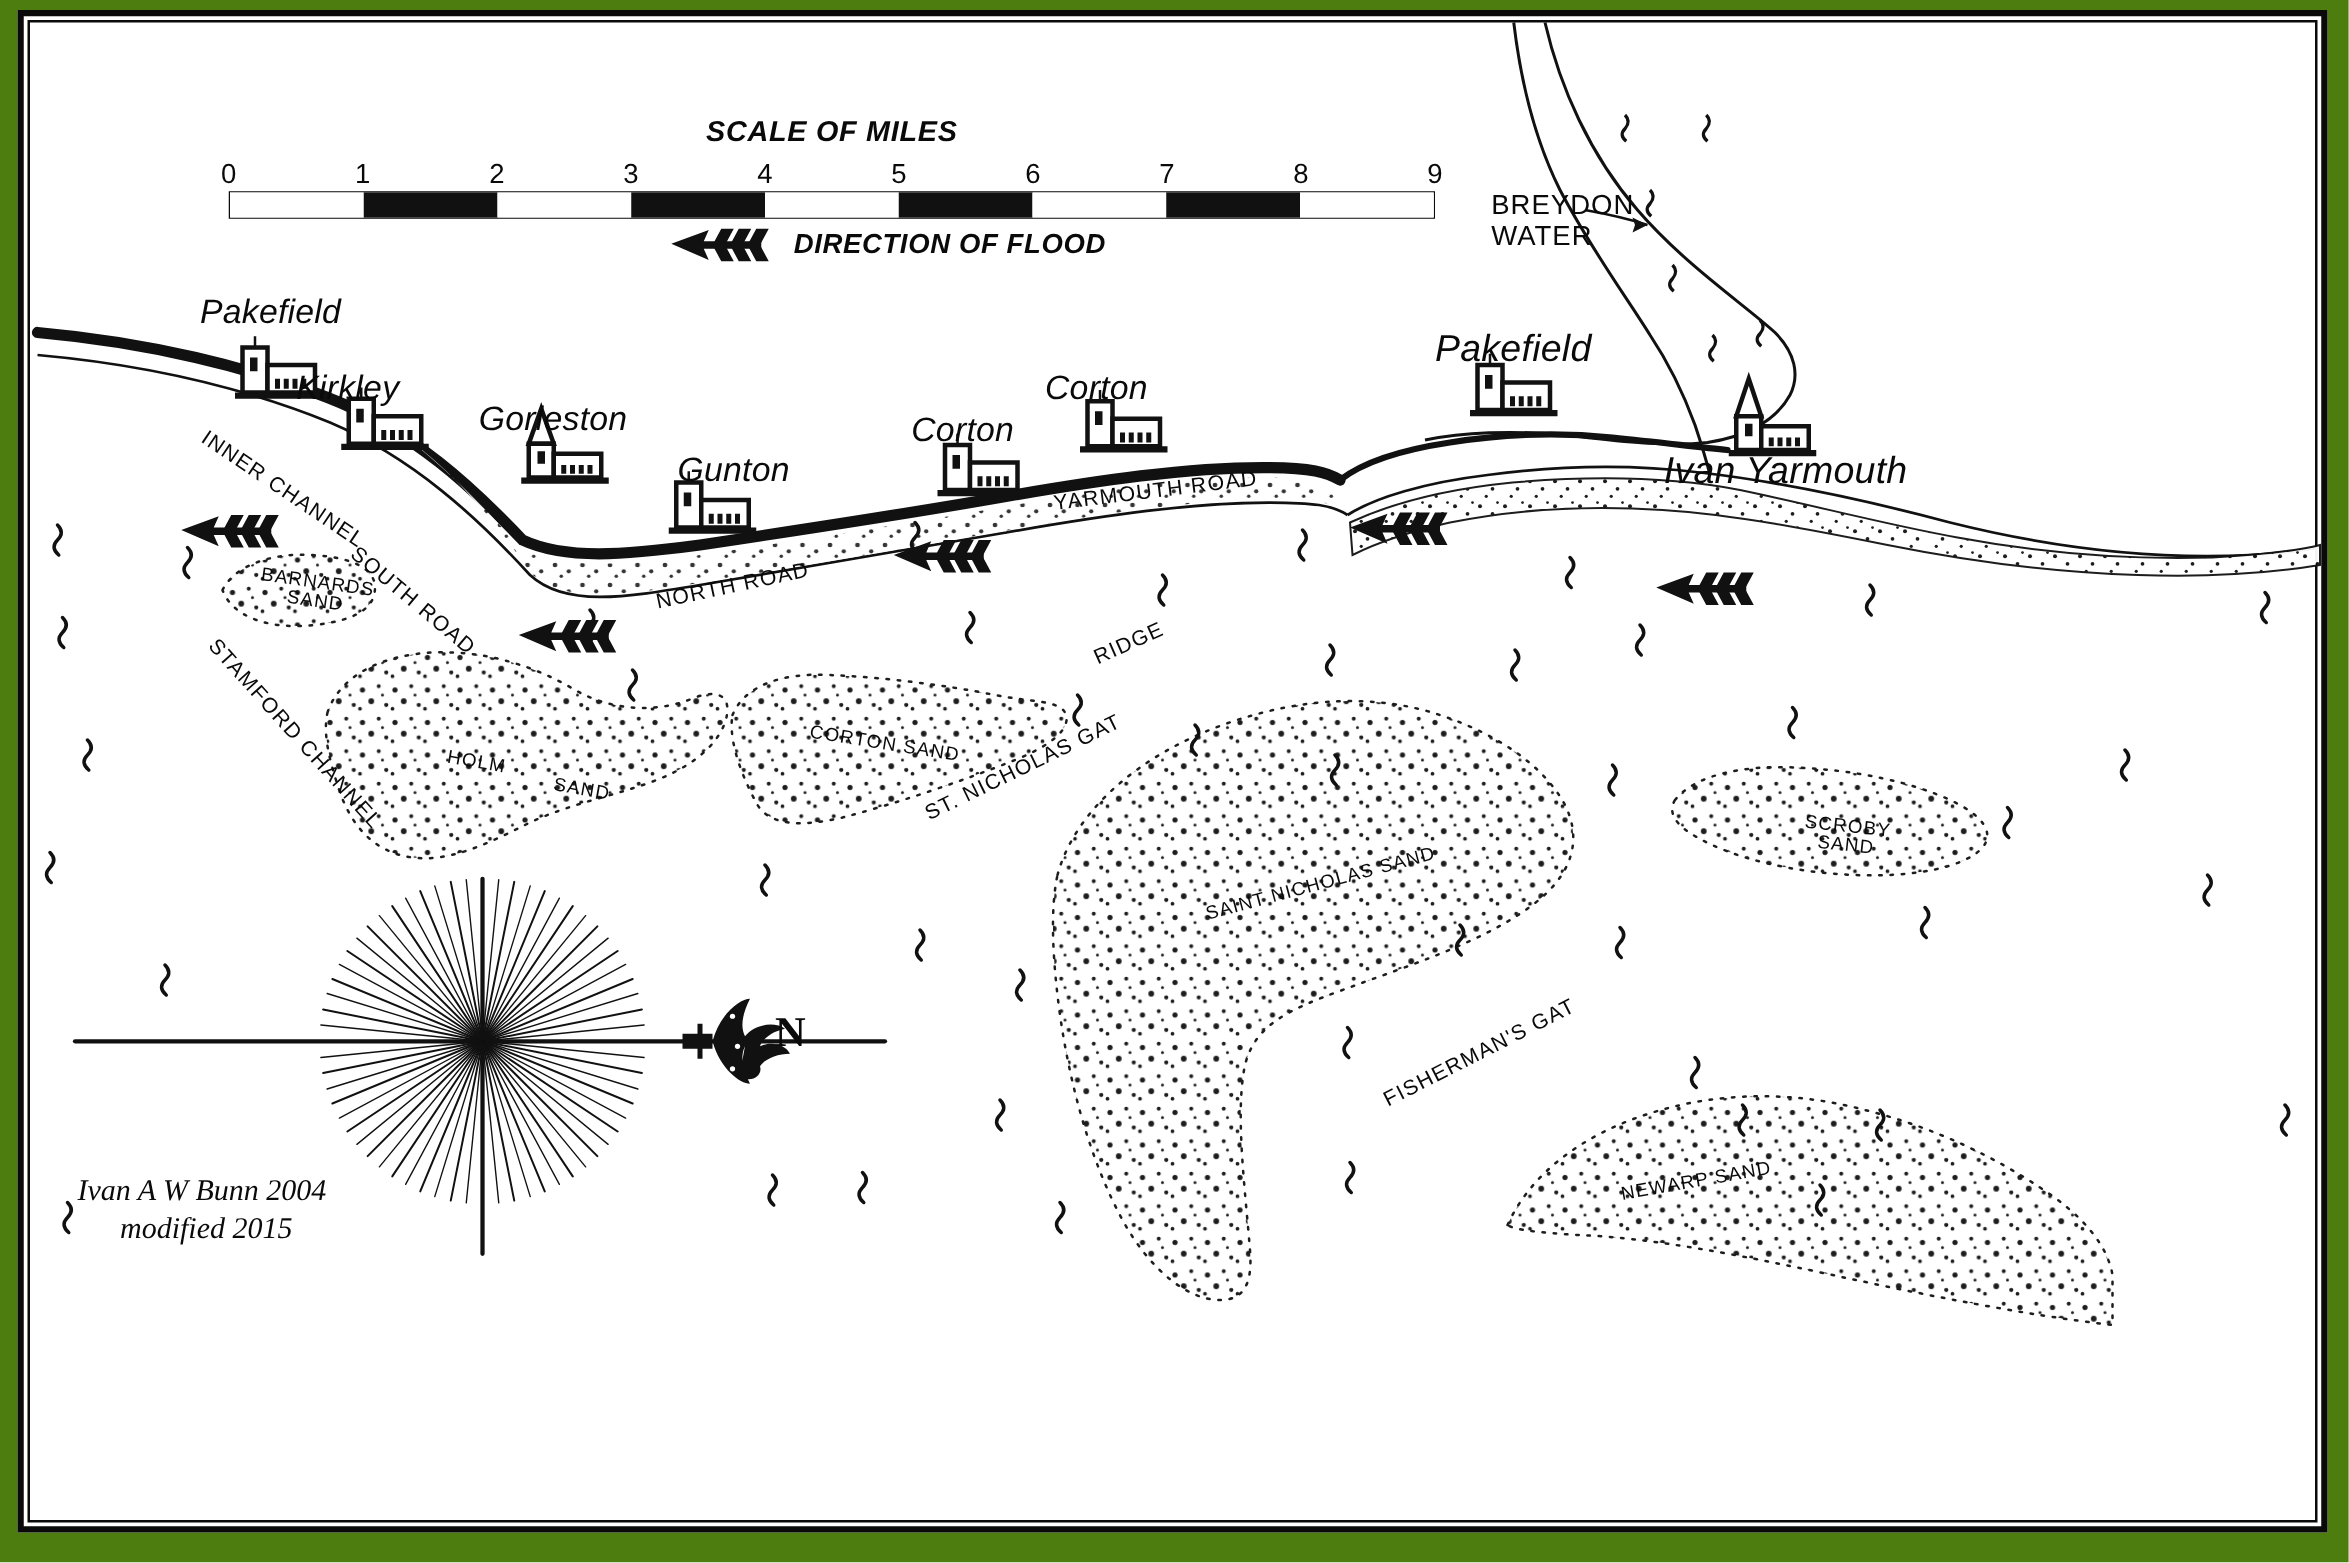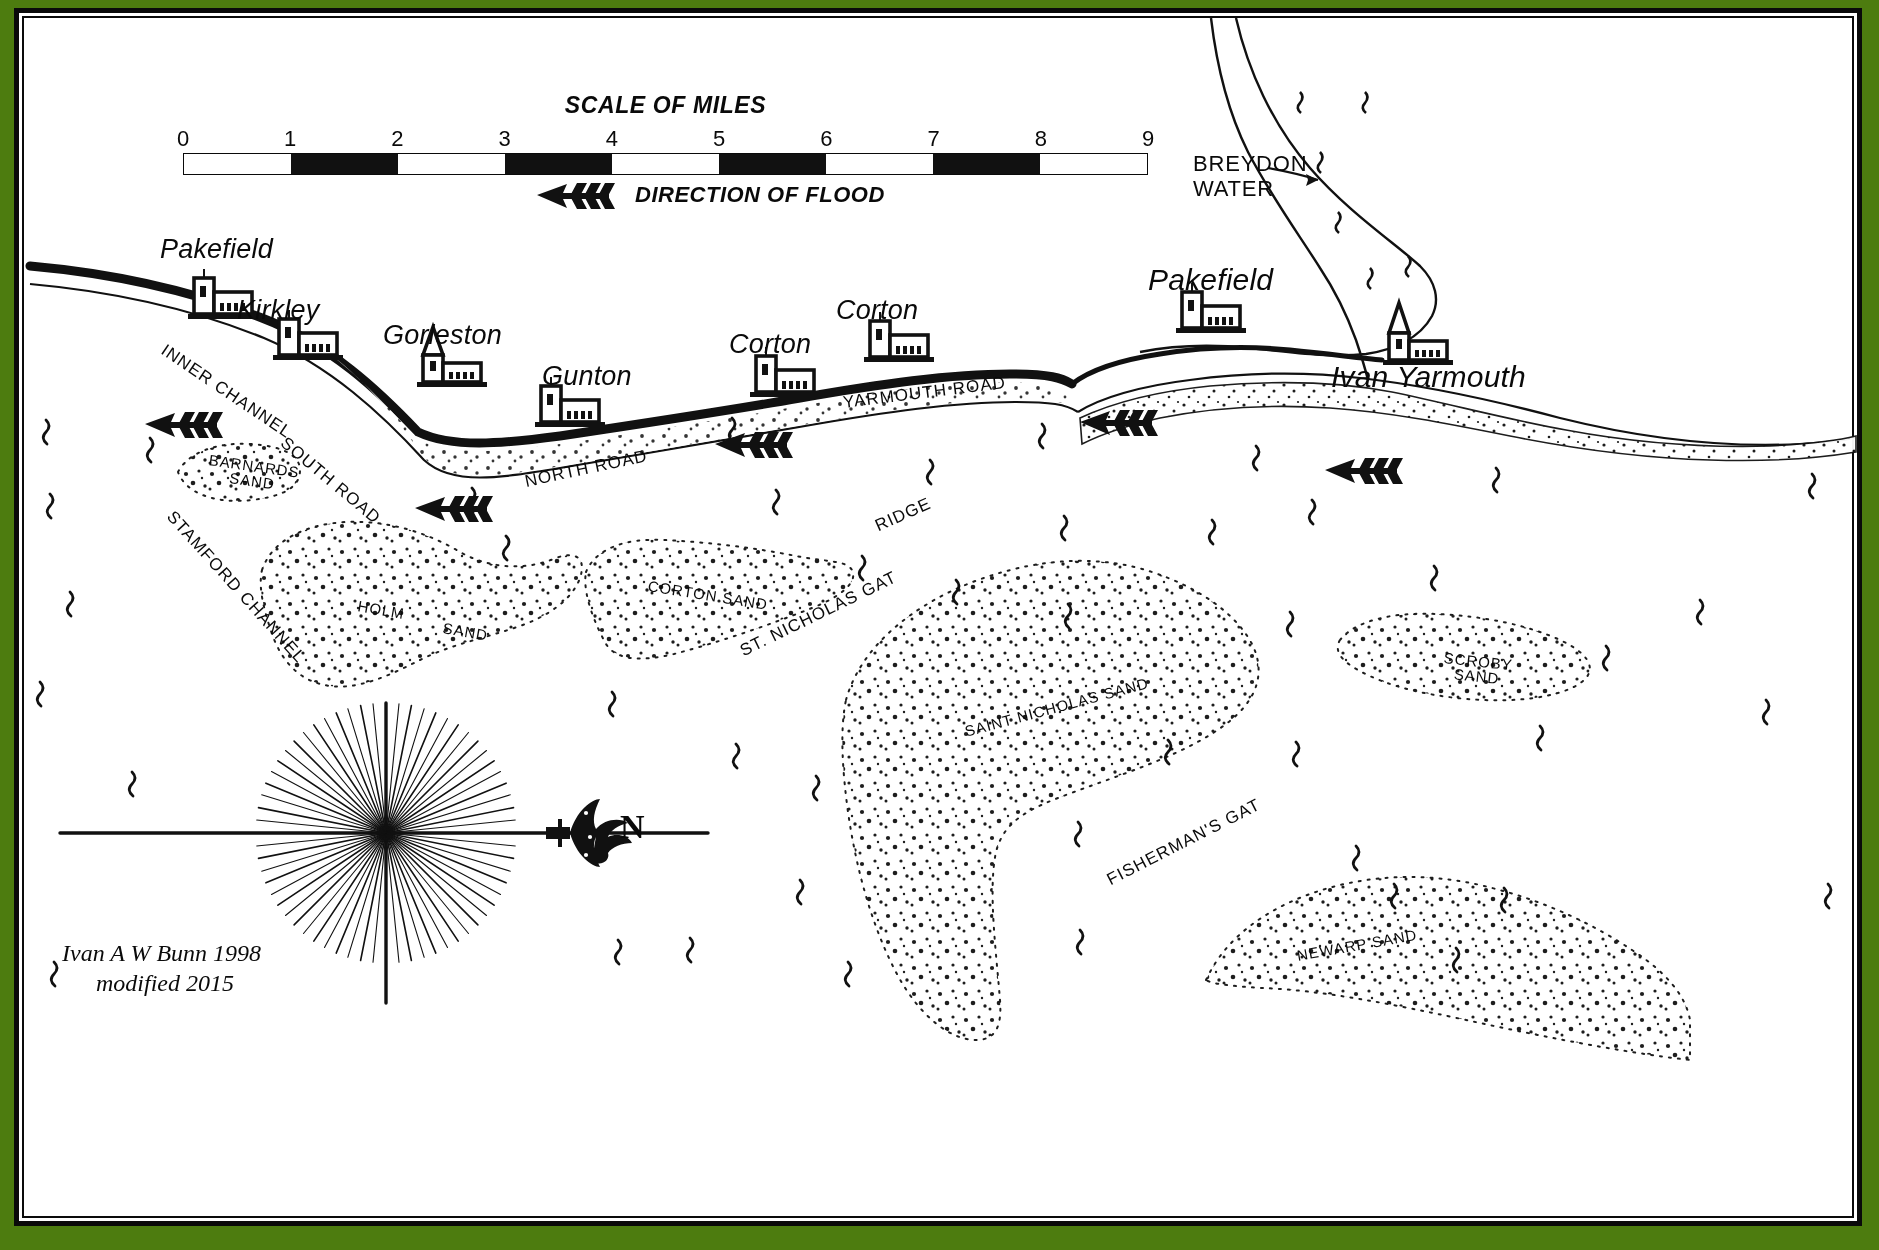--- a/index.html
+++ b/index.html
@@ -606,17 +606,17 @@
   <div class="lbl sand-label" style="left:1443px;top:650px;transform:rotate(6deg);text-align:center;">
     <span>SCROBY</span><br>
     <span>SAND</span>
   </div>
 
   <div class="lbl sand-label" style="left:1297px;top:948px;transform:rotate(-10deg);">NEWARP SAND</div>
 
   <div id="compass-n">N</div>
 
   <div id="attribution">
-    <span>Ivan A W Bunn 1998</span>
+    <span>Ivan A W Bunn 2004</span>
     <span class="ln2">modified 2015</span>
   </div>
 
 </div>
 
 </body></html>

